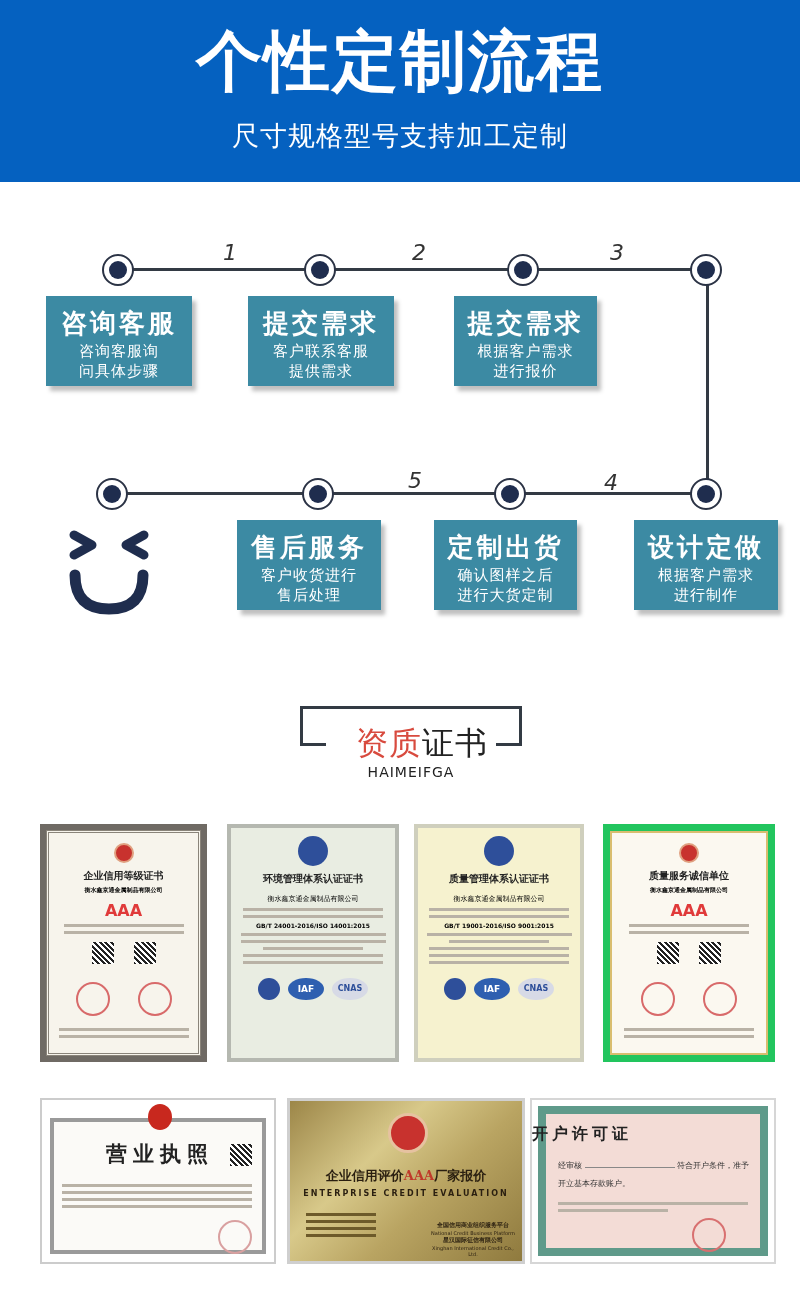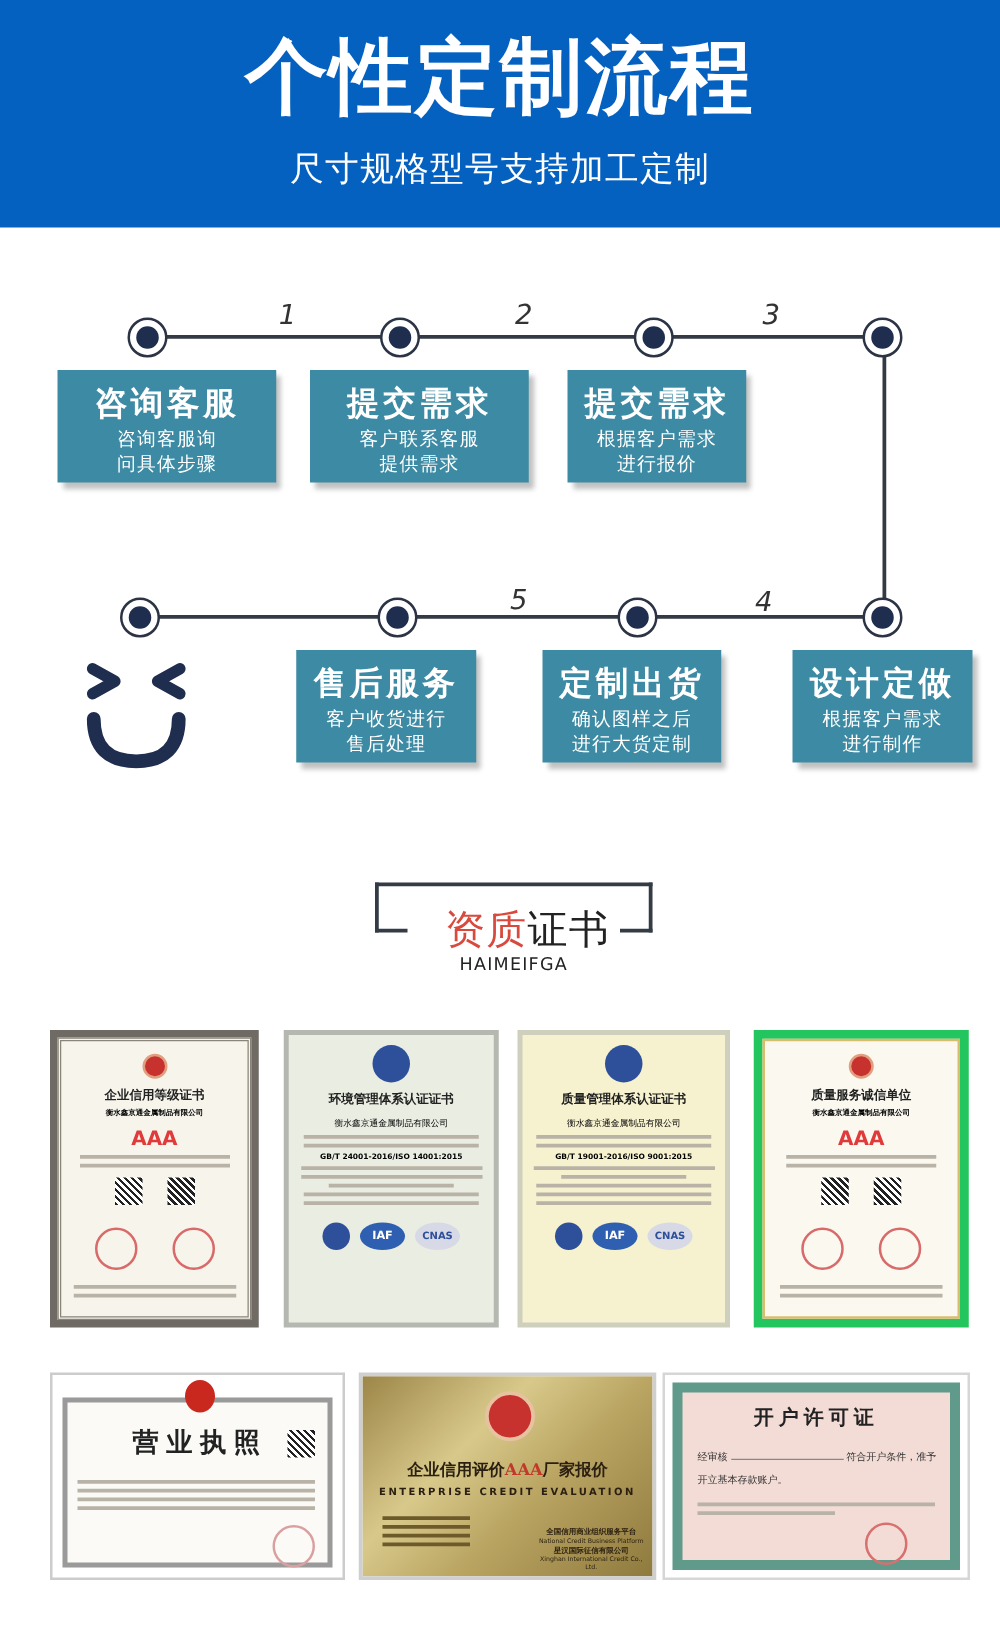--- a/index.html
+++ b/index.html
@@ -9,21 +9,21 @@
   .header { position: absolute; left: 0; top: 0; width: 800px; height: 182px; background: #0561c0; }
   .header-title { position: absolute; top: 22px; left: 0; width: 800px; text-align: center; color: #fff; font-size: 66px; font-weight: bold; letter-spacing: 2px; line-height: 80px; }
   .header-sub { position: absolute; top: 116px; left: 0; width: 800px; text-align: center; color: #fff; font-size: 27px; line-height: 40px; letter-spacing: 1px; }
 
   
   .flow { position: absolute; left: 0; top: 182px; width: 800px; height: 500px; }
   .line { position: absolute; background: #333a44; }
   .node { position: absolute; width: 32px; height: 32px; border-radius: 50%; background: #fff; border: 2px solid #2b3345; }
   .node::after { content: ""; position: absolute; left: 5px; top: 5px; width: 18px; height: 18px; border-radius: 50%; background: #1f2d4e; }
   .step-num { position: absolute; font-style: italic; font-size: 22px; color: #333; font-family: "DejaVu Sans", sans-serif; }
-  .box { position: absolute; width: 175px; height: 90px; background: #3c8aa3; box-shadow: 4px 5px 4px rgba(0,0,0,0.25); color: #fff; text-align: center; }
+  .box { position: absolute; width: 146px; height: 90px; background: #3c8aa3; box-shadow: 4px 5px 4px rgba(0,0,0,0.25); color: #fff; text-align: center; }
   .box-title { font-size: 26px; font-weight: bold; letter-spacing: 3px; margin-top: 10px; line-height: 34px; }
   .box-desc { font-size: 15px; line-height: 18px; margin-top: 2px; letter-spacing: 1px; }
 
   .smiley { position: absolute; }
 
   
   .cert-title-wrap { position: absolute; left: 300px; top: 706px; width: 222px; height: 80px; }
   .cert-frame { position: absolute; left: 0; top: 0; width: 222px; height: 40px; border: 3px solid #333b44; border-bottom: none; }
   .cert-frame-bl { position: absolute; left: 0; top: 37px; width: 26px; height: 3px; background: #333b44; }
   .cert-frame-br { position: absolute; right: 0; top: 37px; width: 26px; height: 3px; background: #333b44; }
@@ -249,21 +249,21 @@
     <div style="font-size:6px; font-weight:bold;">全国信用商业组织服务平台</div>
     <div style="font-size:5px;">National Credit Business Platform</div>
     <div style="font-size:6px; font-weight:bold;">星汉国际征信有限公司</div>
     <div style="font-size:5px;">Xinghan International Credit Co., Ltd.</div>
   </div>
 </div>
 
 <div class="cert" style="left:530px; top:1098px; width:246px; height:166px; background:#fff; border:2px solid #d6d6d6;">
   <div style="position:absolute; left:6px; top:6px; right:6px; bottom:6px; background:#5f9a8a;"></div>
   <div style="position:absolute; left:14px; top:14px; right:14px; bottom:14px; background:#f3dcd6;"></div>
-  <div class="c-title" style="position:absolute; left:0; top:24px; width:242px; text-align:center; font-size:16px; letter-spacing:4px; font-family:'DejaVu Serif',serif;">开户许可证</div>
+  <div class="c-title" style="position:absolute; left:0; top:24px; width:242px; text-align:left; font-size:16px; letter-spacing:4px; font-family:'DejaVu Serif',serif;">开户许可证</div>
   <div style="position:absolute; left:26px; top:60px; font-size:8px; color:#333;">
     <span>经审核</span>
     <span style="display:inline-block; width:90px; border-bottom:1px solid #888;"></span>
     <span>符合开户条件，准予</span>
   </div>
   <div style="position:absolute; left:26px; top:78px; font-size:8px; color:#333;">开立基本存款账户。</div>
   <div class="c-lines" style="position:absolute; left:26px; top:98px; width:190px;">
     <div style="width:190px; margin-left:0"></div>
       <div style="width:110px; margin-left:0"></div>
   </div>

